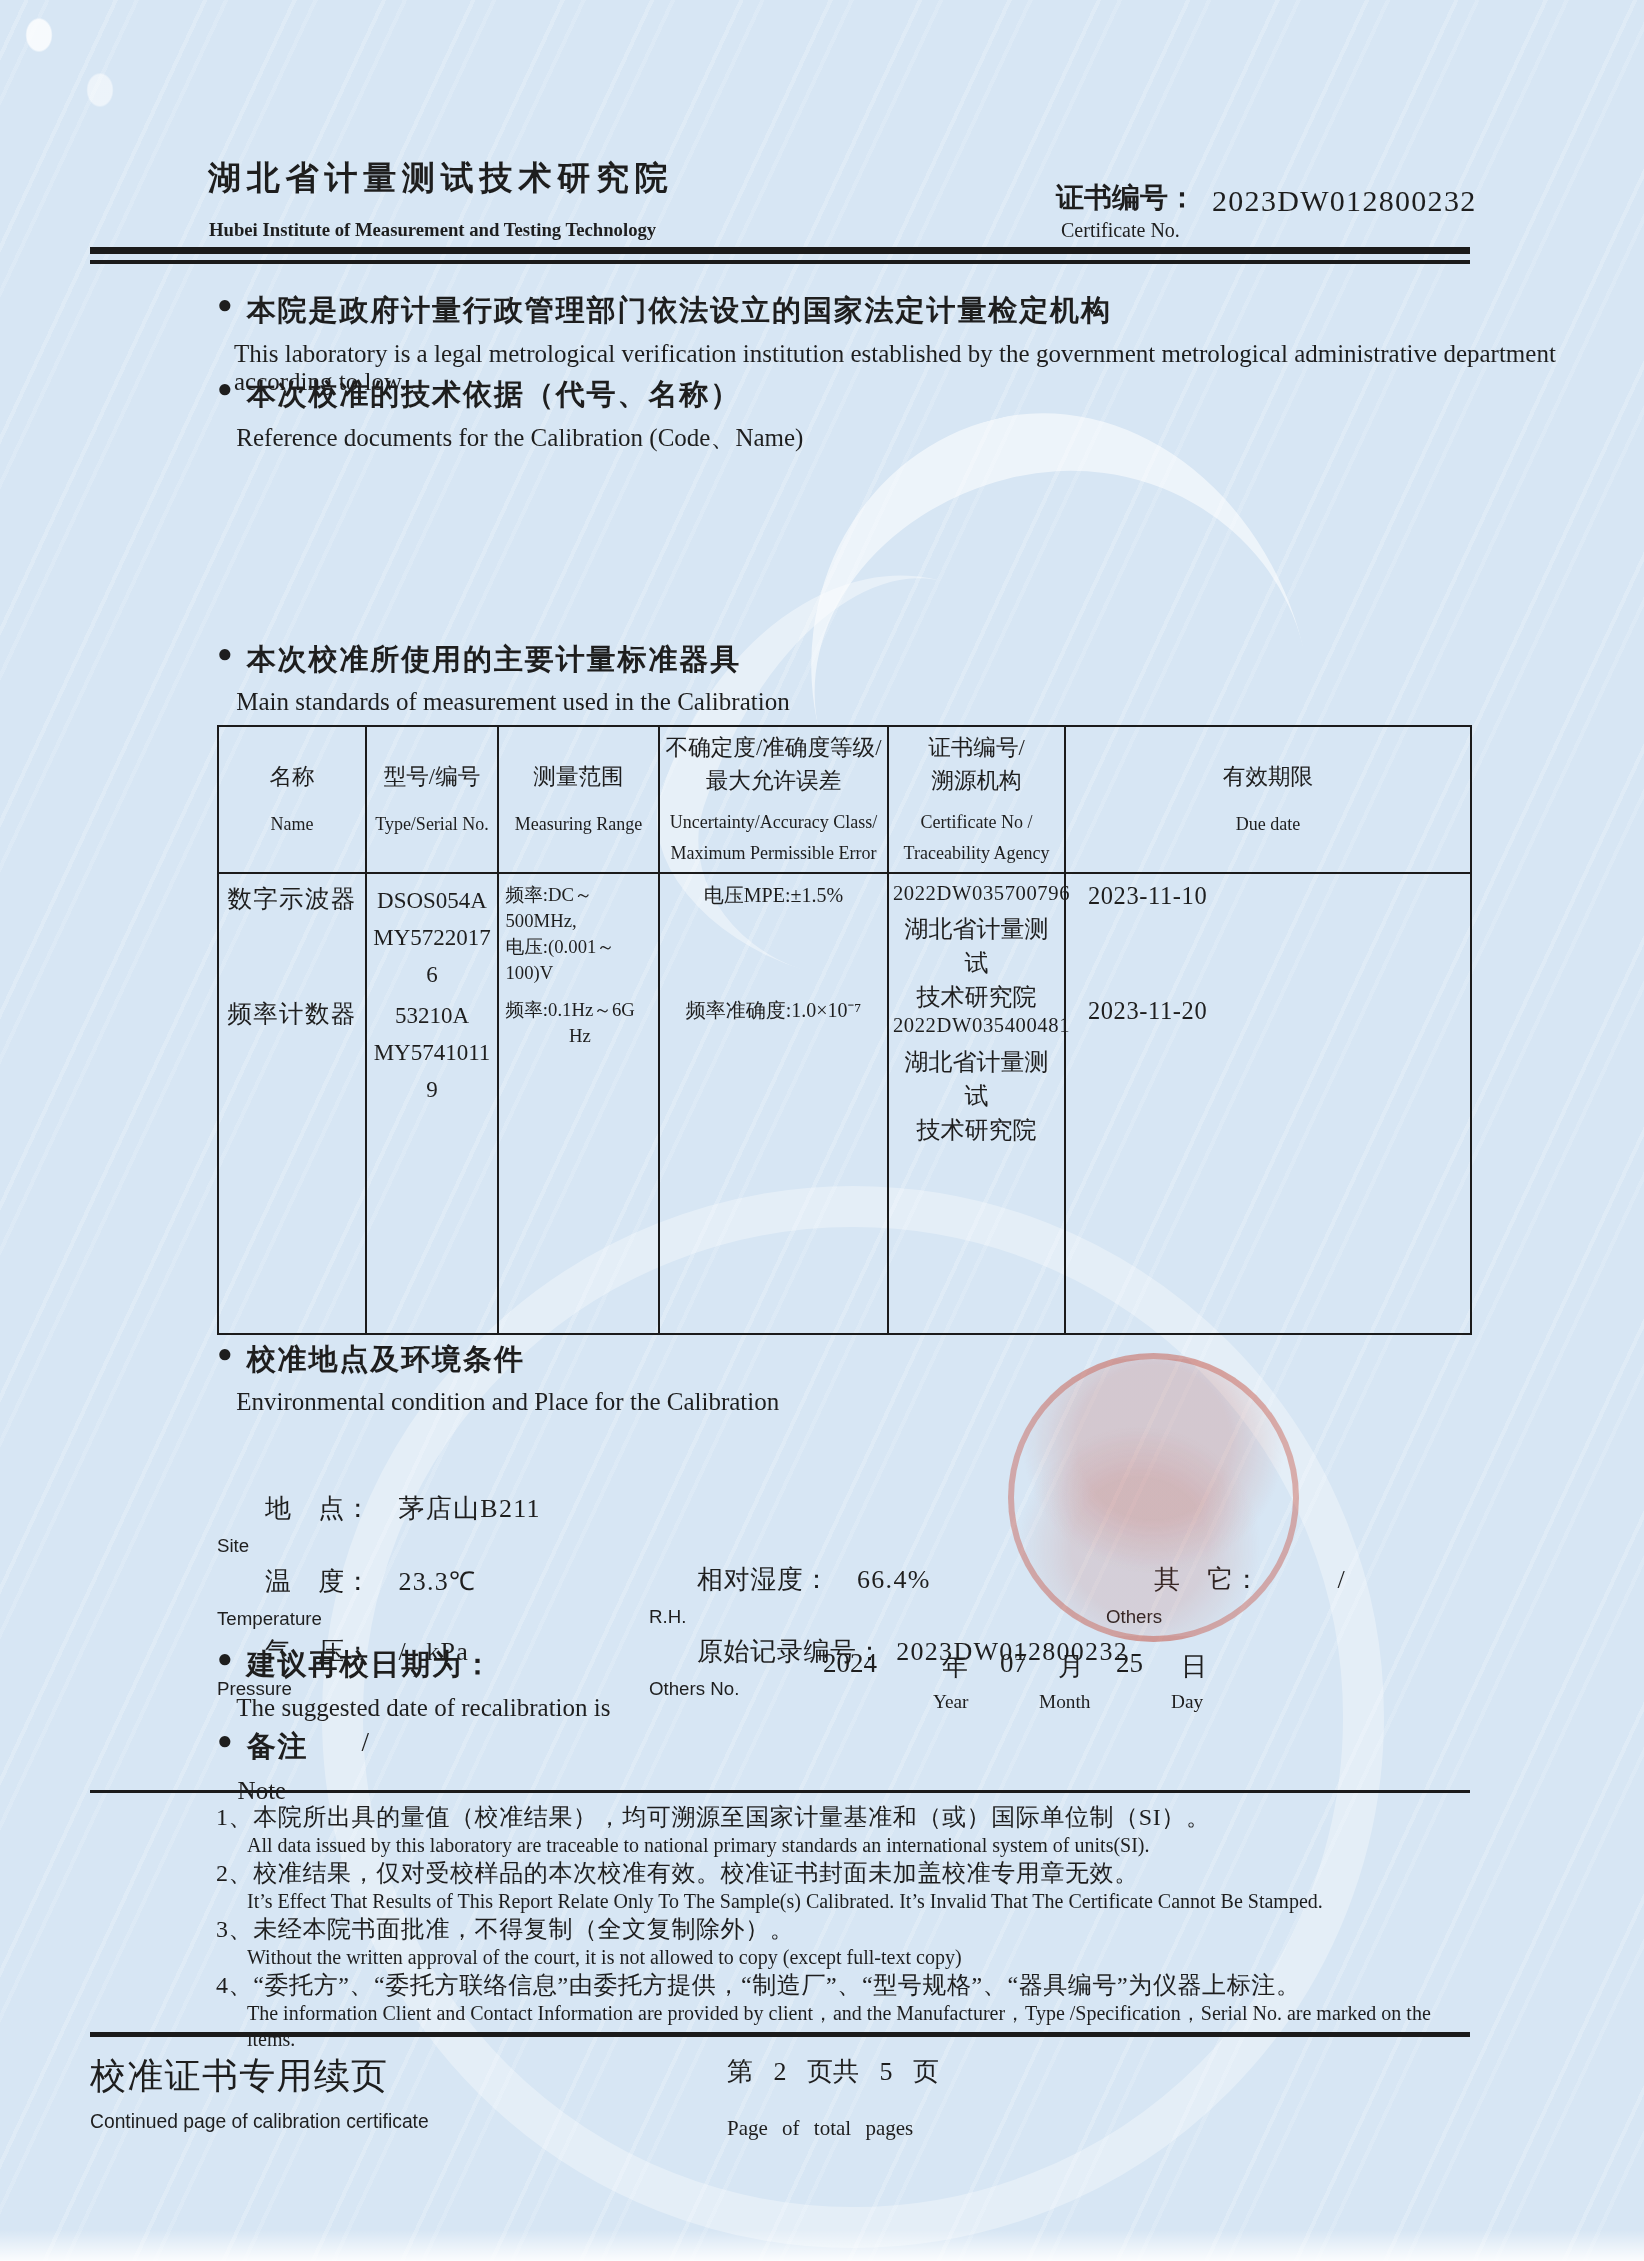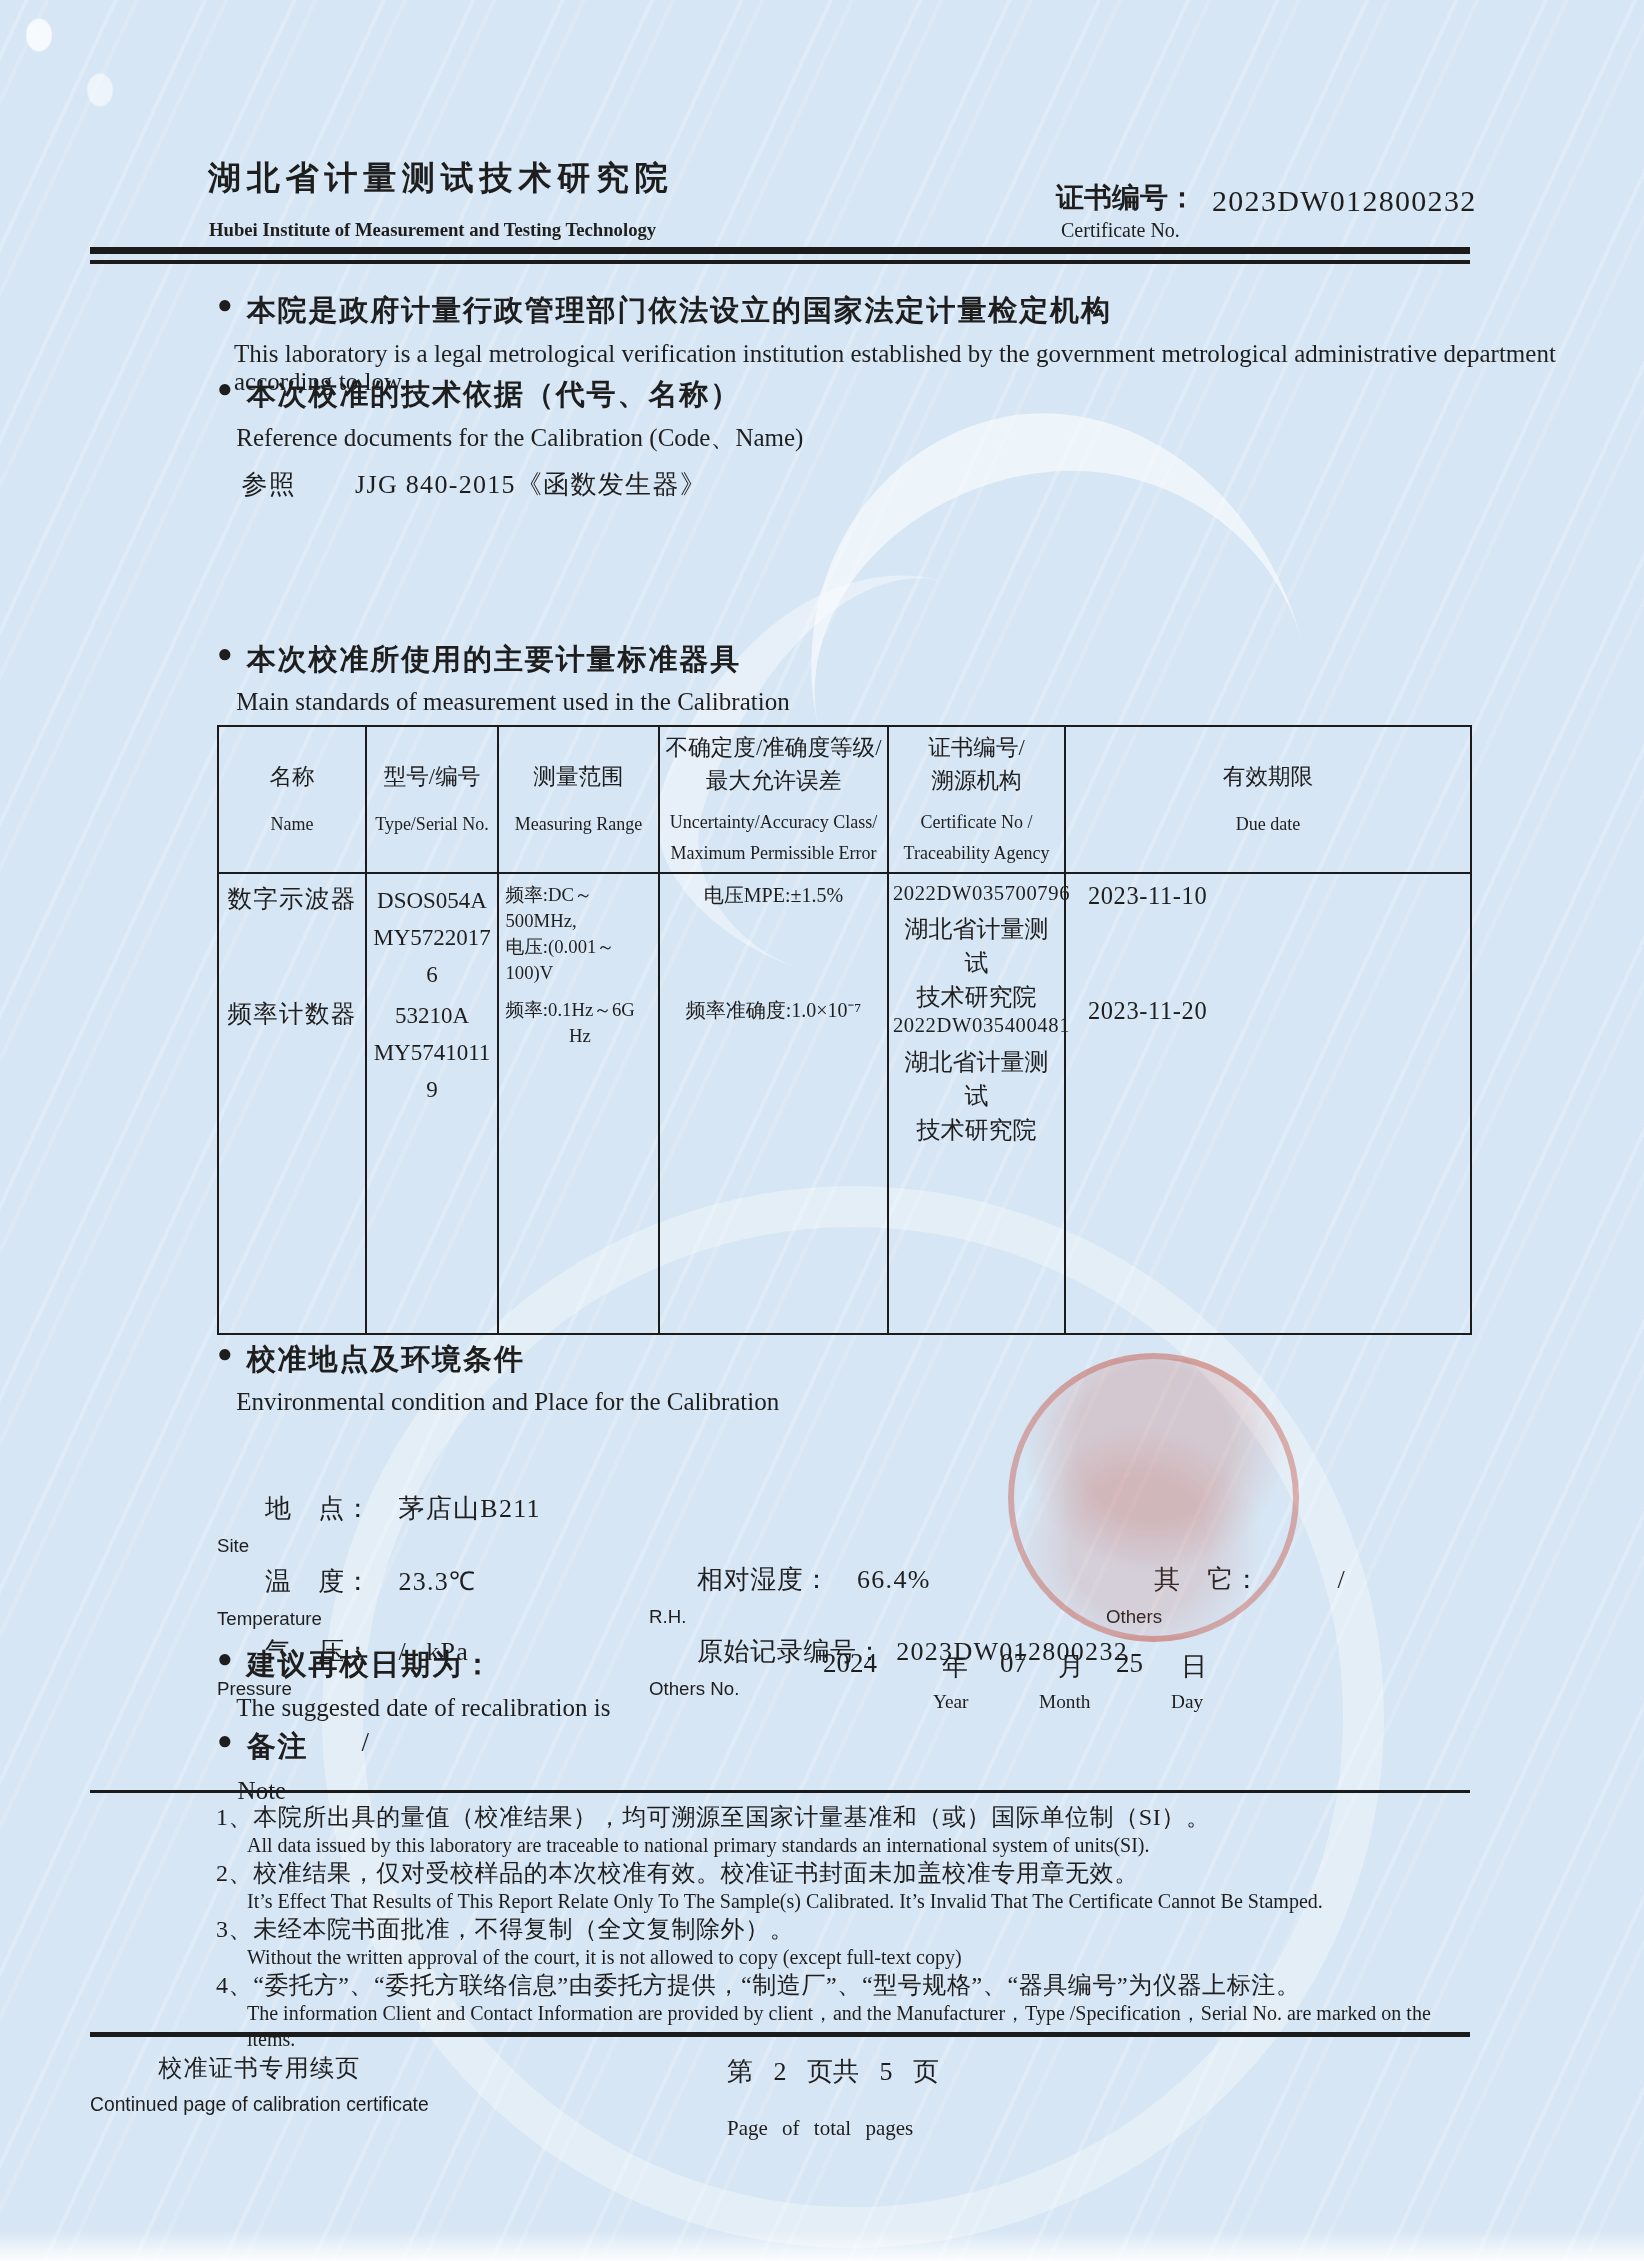--- a/index.html
+++ b/index.html
@@ -90,21 +90,21 @@
   .remark-slash{font-size:27px;margin-left:39px;}
   .s6 .sec-en{margin:10.3px 0 0 20.6px;}
   .rule-thin{left:90px;top:1790px;width:1380px;border-top:3.9px solid #1b1b1b;}
   
   .notes{left:216px;top:1802px;width:1257px;}
   .note-cn{font-size:24px;line-height:30px;letter-spacing:0.6px;}
   .note-en{font-size:20px;line-height:26px;margin-left:31px;}
   .rule-thick{left:90px;top:2032px;width:1380px;border-top:5.2px solid #1b1b1b;}
   
   .foot-left{left:90px;top:2052px;}
-  .foot-left-cn{font-size:24px;letter-spacing:1.3px;text-align:center;}
+  .foot-left-cn{font-size:36px;letter-spacing:1.3px;}
   .foot-left-en{font-family:"Liberation Sans",sans-serif;font-size:19.3px;margin-top:10.3px;}
   .foot-center{left:727px;top:2054px;text-align:left;}
   .foot-page-cn{font-size:26px;word-spacing:14px;white-space:pre;}
   .foot-page-en{font-size:21px;word-spacing:9px;margin-top:27px;white-space:pre;}
 </style>
 </head>
 <body>
 
 <div class="page">
 
@@ -127,23 +127,20 @@
     </div>
     <div class="sec-en">This laboratory is a legal metrological verification institution established by the government metrological administrative department according to low.</div>
   </div>
 
   <div class="abs s2">
     <div class="sec-row">
       <span class="bullet">●</span>
       <span class="sec-title">本次校准的技术依据（代号、名称）</span>
     </div>
     <div class="sec-en">Reference documents for the Calibration (Code、Name)</div>
-    <div class="ref-line">
-      <span>参照</span><span class="doc">JJG 840-2015《函数发生器》</span>
-    </div>
   </div>
 
   <div class="abs s3">
     <div class="sec-row">
       <span class="bullet">●</span>
       <span class="sec-title">本次校准所使用的主要计量标准器具</span>
     </div>
     <div class="sec-en">Main standards of measurement used in the Calibration</div>
 
     <table class="std">

